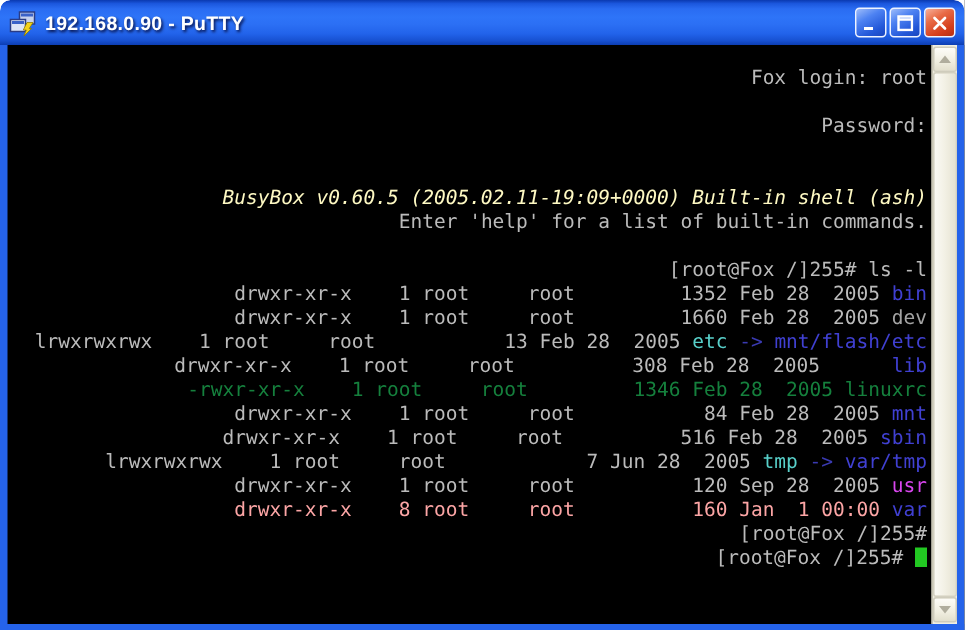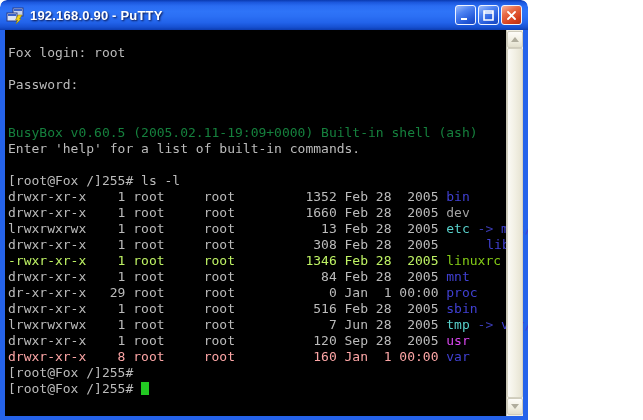--- a/index.html
+++ b/index.html
@@ -1,17 +1,17 @@
 <!DOCTYPE html>
 <html><head>
 <meta charset="utf-8">
 <style>
   html,body{margin:0;padding:0;background:#ffffff;font-family:"Liberation Sans",sans-serif;}
   .window{
-    position:relative;width:528px;height:420px;box-sizing:border-box;
+    position:relative;width:643px;height:420px;box-sizing:border-box;
     border-radius:7px 7px 0 0;overflow:hidden;
   }
   
   .titlebar{
     position:absolute;top:0;left:0;right:0;height:30px;
     border-radius:7px 7px 0 0;
     background:linear-gradient(180deg,
       #0a39b0 0%, #1b57dd 8%, #2a6cf2 20%, #2e74f8 38%,
       #2b6ff4 55%, #2263ea 75%, #1751d2 90%, #0c3db2 100%);
     display:flex;align-items:center;padding:0 6px;box-sizing:border-box;
@@ -34,21 +34,21 @@
   .term-frame{
     position:absolute;top:30px;left:0;right:0;bottom:0;background:#000000;
     border-left:5px solid #2563ea;border-right:5px solid #2563ea;border-bottom:4px solid #2563ea;
     box-sizing:border-box;
   }
   .term-output{
     position:absolute;left:3px;top:15px;right:20px;
     font-family:"DejaVu Sans Mono","Liberation Mono",monospace;
     font-size:13px;line-height:16px;
   }
-  .term-line{white-space:pre;height:16px;}
+  .term-line{white-space:pre;height:16px;text-align:right;}
   .cursor-block{display:inline-block;width:8px;height:13px;vertical-align:-2px;}
   
   .scrollbar{
     position:absolute;top:0;right:0;bottom:0;width:17px;
     background:#f1efe2;border-left:1px solid #c9c6b6;box-sizing:border-box;
   }
   .sb-btn{
     position:absolute;left:0;width:16px;height:17px;box-sizing:border-box;
     background:linear-gradient(180deg,#fdfcf8 0%,#f0eee0 60%,#e2dfcd 100%);
     border:1px solid #cfccbc;border-radius:2px;
@@ -96,31 +96,30 @@
     </div>
   </div>
 
   <div class="term-frame">
     <div class="term-output">
         <div class="term-line"><span style="color: rgb(187, 187, 187);">Fox login: root</span></div>
         <div class="term-line">&nbsp;</div>
         <div class="term-line"><span style="color: rgb(187, 187, 187);">Password:</span></div>
         <div class="term-line">&nbsp;</div>
         <div class="term-line">&nbsp;</div>
-        <div class="term-line"><span style="color: #15803d;">BusyBox v0.60.5 (2005.02.11-19:09+0000) Built-in shell (ash)</span></div>
+        <div class="term-line"><span style="color: #fef9c3; font-style: italic;">BusyBox v0.60.5 (2005.02.11-19:09+0000) Built-in shell (ash)</span></div>
         <div class="term-line"><span style="color: rgb(187, 187, 187);">Enter 'help' for a list of built-in commands.</span></div>
         <div class="term-line">&nbsp;</div>
         <div class="term-line"><span style="color: rgb(187, 187, 187);">[root@Fox /]255# ls -l</span></div>
         <div class="term-line"><span style="color: rgb(187, 187, 187);">drwxr-xr-x    1 root     root         1352 Feb 28  2005 </span><span style="color: rgb(64, 64, 210);">bin</span></div>
         <div class="term-line"><span style="color: rgb(187, 187, 187);">drwxr-xr-x    1 root     root         1660 Feb 28  2005 </span><span style="color: #a3a3a3;">dev</span></div>
         <div class="term-line"><span style="color: rgb(187, 187, 187);">lrwxrwxrwx    1 root     root           13 Feb 28  2005 </span><span style="color: rgb(88, 208, 202);">etc</span><span style="color: rgb(58, 58, 178);"> -&gt; </span><span style="color: rgb(64, 64, 210);">mnt/flash/etc</span></div>
         <div class="term-line"><span style="color: rgb(187, 187, 187);">drwxr-xr-x    1 root     root          308 Feb 28  2005 </span><span style="color: rgb(64, 64, 210); margin-left: 40px;">lib</span></div>
-        <div class="term-line"><span style="color: #bef264;">-rwxr-xr-x    1 root     root         1346 Feb 28  2005 </span><span style="color: #84cc16; margin-top: 32px;">linuxrc</span></div>
+        <div class="term-line"><span style="color: #15803d;">-rwxr-xr-x    1 root     root         1346 Feb 28  2005 </span><span style="color: #15803d; margin-top: 32px;">linuxrc</span></div>
         <div class="term-line"><span style="color: rgb(187, 187, 187);">drwxr-xr-x    1 root     root           84 Feb 28  2005 </span><span style="color: rgb(64, 64, 210);">mnt</span></div>
-        <div class="term-line"><span style="color: rgb(187, 187, 187);">dr-xr-xr-x   29 root     root            0 Jan  1 00:00 </span><span style="color: rgb(64, 64, 210);">proc</span></div>
         <div class="term-line"><span style="color: rgb(187, 187, 187);">drwxr-xr-x    1 root     root          516 Feb 28  2005 </span><span style="color: rgb(64, 64, 210);">sbin</span></div>
         <div class="term-line"><span style="color: rgb(187, 187, 187);">lrwxrwxrwx    1 root     root            7 Jun 28  2005 </span><span style="color: rgb(88, 208, 202);">tmp</span><span style="color: rgb(58, 58, 178);"> -&gt; </span><span style="color: rgb(64, 64, 210);">var/tmp</span></div>
         <div class="term-line"><span style="color: rgb(187, 187, 187);">drwxr-xr-x    1 root     root          120 Sep 28  2005 </span><span style="color: #d946ef;">usr</span></div>
         <div class="term-line"><span style="color: #fca5a5;">drwxr-xr-x    8 root     root          160 Jan  1 00:00 </span><span style="color: rgb(64, 64, 210); margin-top: 24px;">var</span></div>
         <div class="term-line"><span style="color: rgb(187, 187, 187);">[root@Fox /]255#</span></div>
         <div class="term-line"><span style="color: rgb(187, 187, 187);">[root@Fox /]255# </span><span class="cursor-block" style="background: rgb(34, 200, 34);"></span></div>
       </div>
     <div class="scrollbar">
       <button class="sb-btn sb-up">
         <span class="tri-up"></span>

